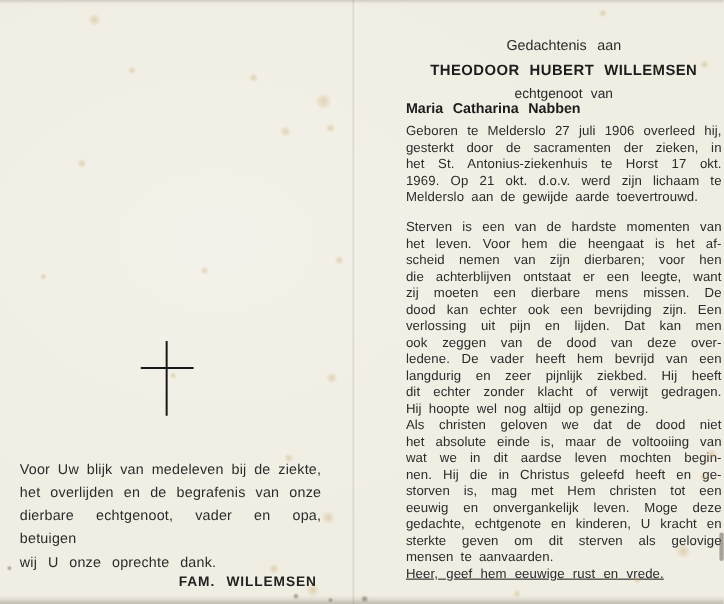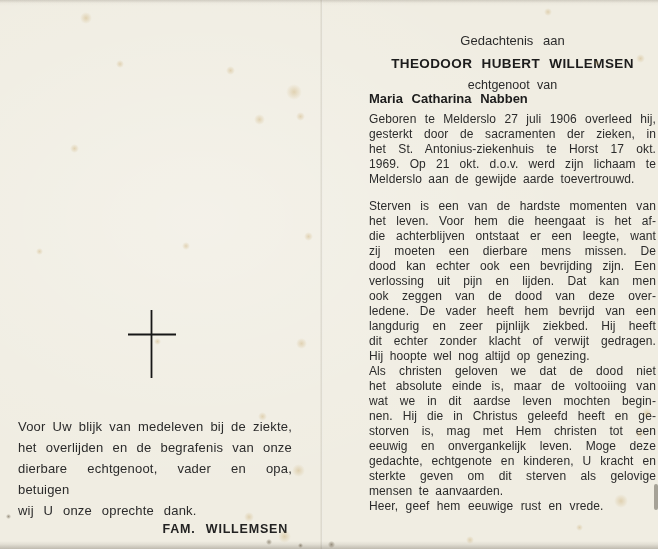--- a/index.html
+++ b/index.html
@@ -142,21 +142,21 @@
   .para {
     font-size: 12px;
     line-height: 15px;
     letter-spacing: 0.1px;
   }
   .para .jline { word-spacing: 1px; }
   .para .jline.last { word-spacing: 3px; }
   .para-birth-death { margin-top: 6px; }
   .para-reflection { margin-top: 12px; }
   .para-christian-hope { margin-top: 0; }
-  .para-closing-prayer { margin-top: 0; }
+  .para-closing-prayer { margin-top: 0; text-decoration: underline; }
   .para-closing-prayer .jline.last { word-spacing: 4px; }
 
   
   .jline {
     text-align: justify;
     text-align-last: justify;
   }
   .jline.last {
     text-align-last: left;
   }
@@ -192,20 +192,21 @@
       <div class="para para-birth-death">
           <div class="jline">Geboren te Melderslo 27 juli 1906 overleed hij,</div>
           <div class="jline">gesterkt door de sacramenten der zieken, in</div>
           <div class="jline">het St. Antonius-ziekenhuis te Horst 17 okt.</div>
           <div class="jline">1969. Op 21 okt. d.o.v. werd zijn lichaam te</div>
           <div class="jline last">Melderslo aan de gewijde aarde toevertrouwd.</div>
         </div>
       <div class="para para-reflection">
           <div class="jline">Sterven is een van de hardste momenten van</div>
           <div class="jline">het leven. Voor hem die heengaat is het af-</div>
+          <div class="jline">scheid nemen van zijn dierbaren; voor hen</div>
           <div class="jline">die achterblijven ontstaat er een leegte, want</div>
           <div class="jline">zij moeten een dierbare mens missen. De</div>
           <div class="jline">dood kan echter ook een bevrijding zijn. Een</div>
           <div class="jline">verlossing uit pijn en lijden. Dat kan men</div>
           <div class="jline">ook zeggen van de dood van deze over-</div>
           <div class="jline">ledene. De vader heeft hem bevrijd van een</div>
           <div class="jline">langdurig en zeer pijnlijk ziekbed. Hij heeft</div>
           <div class="jline">dit echter zonder klacht of verwijt gedragen.</div>
           <div class="jline last">Hij hoopte wel nog altijd op genezing.</div>
         </div>

